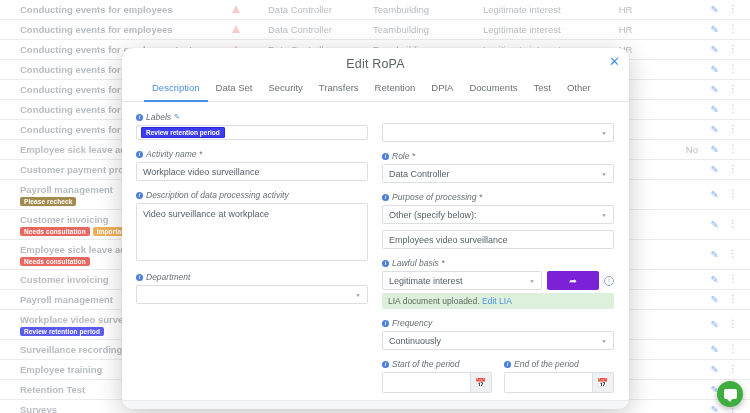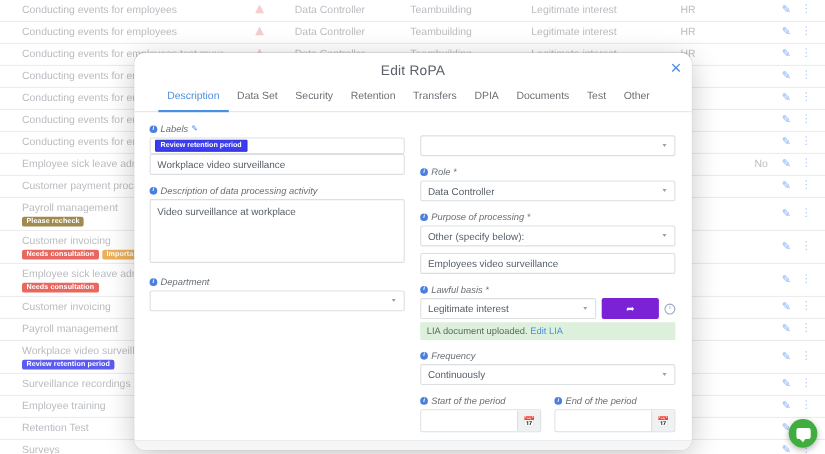--- a/index.html
+++ b/index.html
@@ -17,21 +17,21 @@
     padding:0 8px;color:#b9bcc0;font-size:9.5px;
   }
   .c-name{width:195px;flex:0 0 195px;padding-left:12px;box-sizing:border-box;}
   .c-warn{width:65px;flex:0 0 65px;text-align:center;}
   .c-role{width:105px;flex:0 0 105px;}
   .c-purpose{width:110px;flex:0 0 110px;}
   .c-basis{width:110px;flex:0 0 110px;}
   .c-dept{width:65px;flex:0 0 65px;text-align:center;}
   .c-extra{width:40px;flex:0 0 40px;text-align:right;}
   .c-act{flex:1;display:flex;justify-content:flex-end;gap:9px;padding-right:4px;}
-  .nm{display:block;white-space:nowrap;overflow:hidden;}
+  .nm{display:block;white-space:nowrap;overflow:hidden;font-weight:bold;}
   .badges{display:flex;gap:3px;margin-top:2px;}
   .badge{
     font-size:6.5px;font-weight:bold;color:#fff;padding:1px 4px;
     border-radius:2px;white-space:nowrap;letter-spacing:.1px;
   }
   .warn-tri{display:inline-block;width:0;height:0;
     border-left:4.5px solid transparent;border-right:4.5px solid transparent;
     border-bottom:8px solid #f6cccc;}
   .ic-pencil{color:#8ab4f8;font-size:10px;}
   .ic-dots{color:#a9c6f5;font-size:10px;letter-spacing:0;line-height:9px;}
@@ -440,41 +440,45 @@
   </div>
 
 <div class="modal">
   <div class="modal-title">Edit RoPA</div>
   <div class="modal-close">✕</div>
 
   <div class="tabs" id="tabsHost">
       <div class="tab active">Description</div>
       <div class="tab">Data Set</div>
       <div class="tab">Security</div>
+      <div class="tab">Transfers</div>
       <div class="tab">Retention</div>
-      <div class="tab">Transfers</div>
       <div class="tab">DPIA</div>
       <div class="tab">Documents</div>
       <div class="tab">Test</div>
       <div class="tab">Other</div>
     </div>
 
   <div class="body">
 
     <div class="col">
 
       <div class="flabel">
         <span class="info-i">i</span>
         <span>Labels</span>
         <span class="pencil">✎</span>
       </div>
       <div class="tagbox">
         <span class="tag">Review retention period</span>
       </div>
 
+      <div class="flabel mt">
+        <span class="info-i">i</span>
+        <span>Activity name *</span>
+      </div>
       <input class="input" value="Workplace video surveillance" style="">
 
       <div class="flabel mt">
         <span class="info-i">i</span>
         <span>Description of data processing activity</span>
       </div>
       <textarea class="area" style="">Video surveillance at workplace</textarea>
 
       <div class="half" style="margin-top:9px;">
         <div>

